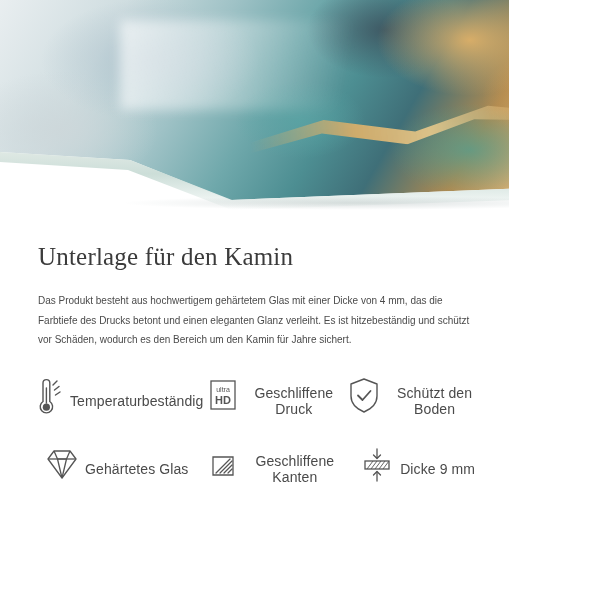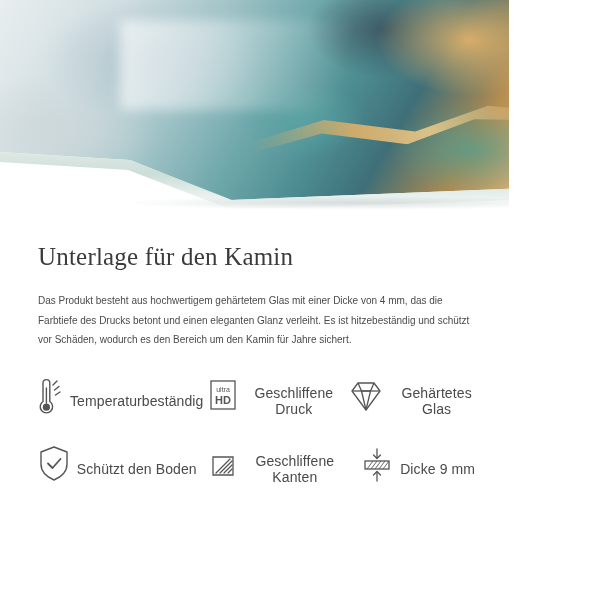--- a/index.html
+++ b/index.html
@@ -214,45 +214,45 @@
           <rect x="8" y="5" width="24" height="28" fill="none" stroke="#555555" stroke-width="1.3"></rect>
           <text x="20" y="16" font-family="Liberation Sans, sans-serif" font-size="7" fill="#555555" text-anchor="middle">ultra</text>
           <text x="20" y="28" font-family="Liberation Sans, sans-serif" font-size="11" font-weight="bold" fill="#555555" text-anchor="middle">HD</text>
         </svg>
       </span>
       <span class="feature-label">Geschliffene Druck</span>
     </div>
 
     <div class="feature">
       <span class="feature-icon">
+        <svg width="40" height="44" viewBox="0 0 40 44">
+          <path d="M20 4 L33 9 V21 C33 29 27 34 20 37 C13 34 7 29 7 21 V9 Z" fill="none" stroke="#555555" stroke-width="1.4" stroke-linejoin="round"></path>
+          <path d="M14 20.5 L18.5 25 L26.5 16" fill="none" stroke="#555555" stroke-width="1.8" stroke-linecap="round" stroke-linejoin="round"></path>
+        </svg>
+      </span>
+      <span class="feature-label">Schützt den Boden</span>
+    </div>
+
+    <div class="feature">
+      <span class="feature-icon">
         <svg width="44" height="40" viewBox="0 0 44 40">
           <g fill="none" stroke="#555555" stroke-width="1.3" stroke-linejoin="round">
             <path d="M8 14 L14 6 H30 L36 14 L22 33 Z"></path>
             <path d="M8 14 H36"></path>
             <path d="M14 6 L17.5 14 L22 33"></path>
             <path d="M30 6 L26.5 14 L22 33"></path>
             <path d="M17.5 14 H26.5"></path>
           </g>
         </svg>
       </span>
       <span class="feature-label">Gehärtetes Glas</span>
     </div>
 
     <div class="feature">
       <span class="feature-icon">
-        <svg width="40" height="44" viewBox="0 0 40 44">
-          <path d="M20 4 L33 9 V21 C33 29 27 34 20 37 C13 34 7 29 7 21 V9 Z" fill="none" stroke="#555555" stroke-width="1.4" stroke-linejoin="round"></path>
-          <path d="M14 20.5 L18.5 25 L26.5 16" fill="none" stroke="#555555" stroke-width="1.8" stroke-linecap="round" stroke-linejoin="round"></path>
-        </svg>
-      </span>
-      <span class="feature-label">Schützt den Boden</span>
-    </div>
-
-    <div class="feature">
-      <span class="feature-icon">
         <svg width="42" height="40" viewBox="0 0 42 40">
           <path d="M10 30 L10 12 L30 12 L30 30 Z" fill="none" stroke="#555555" stroke-width="1.3"></path>
           <g stroke="#555555" stroke-width="1.2" stroke-linecap="round">
             <line x1="13" y1="28" x2="27" y2="14"></line>
             <line x1="17" y1="28" x2="29" y2="16"></line>
             <line x1="21" y1="28" x2="29" y2="20"></line>
             <line x1="25" y1="28" x2="29" y2="24"></line>
           </g>
         </svg>
       </span>

